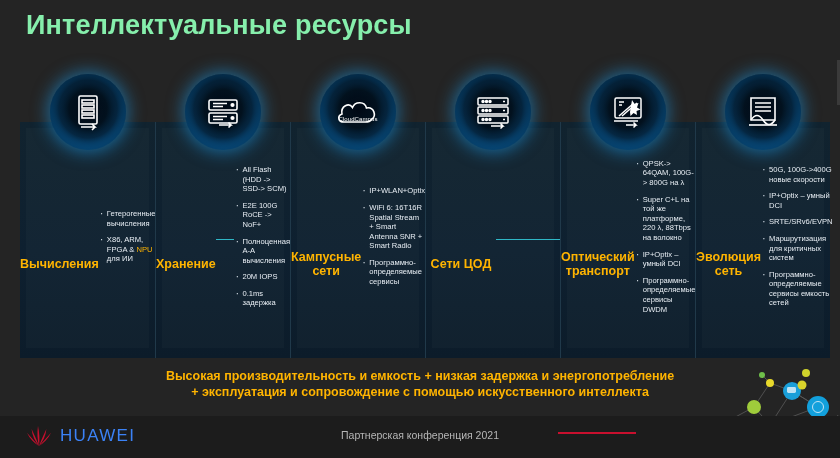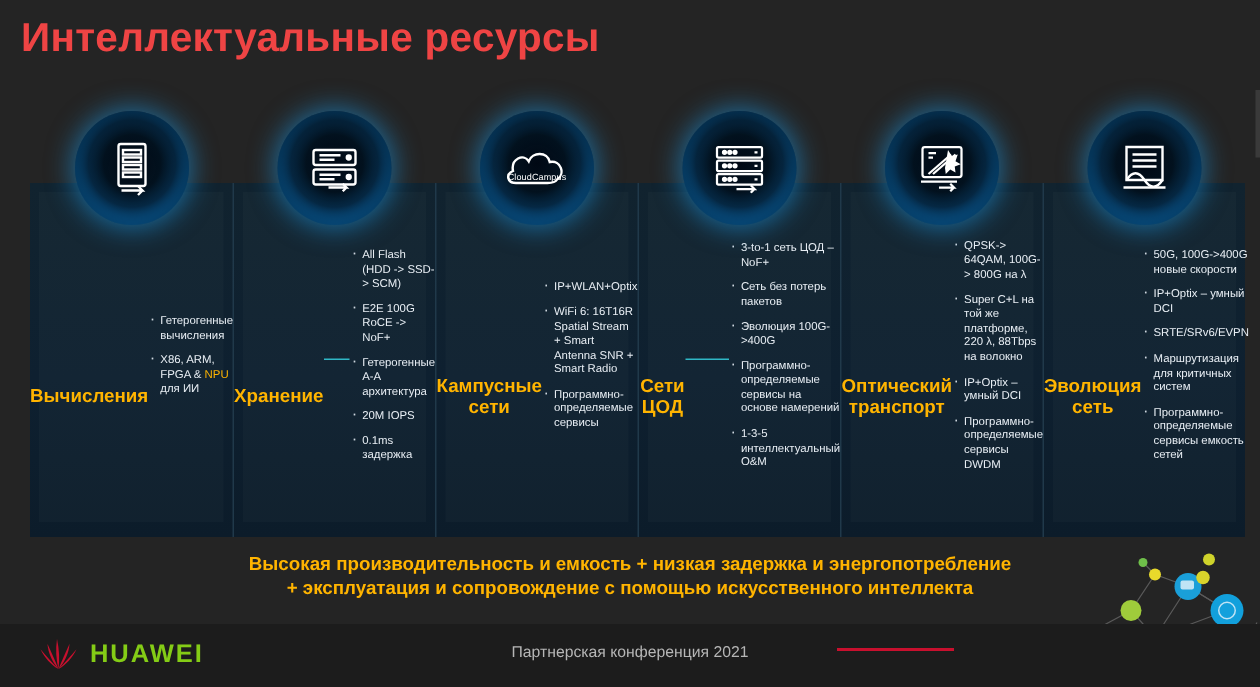--- a/index.html
+++ b/index.html
@@ -6,23 +6,23 @@
   body{
     width:840px;height:458px;overflow:hidden;
     background:#242424;
     font-family:"Liberation Sans","DejaVu Sans",sans-serif;
     color:#ffffff;
     position:relative;
   }
 
   
   .slide-title{
-    position:absolute;left:14px;top:10px;
+    position:absolute;left:26px;top:10px;
     font-size:27px;font-weight:bold;letter-spacing:.2px;
-    color:#ef4444;
+    color:#86efac;
   }
 
   
   .band{
     position:absolute;left:20px;top:122px;width:810px;height:236px;
     background:linear-gradient(180deg,#11232f 0%,#0e2030 55%,#0c1c2a 100%);
     display:flex;
   }
   .card{
     position:relative;
@@ -100,21 +100,21 @@
   .footer{
     position:absolute;left:0;right:0;bottom:0;height:42px;
     background:#1c1c1c;
     z-index:2;
   }
   .logo{
     position:absolute;left:26px;top:9px;
     display:flex;align-items:center;gap:8px;
   }
   .logo-text{
-    color:#84cc16;font-size:17px;font-weight:bold;letter-spacing:1.3px;
+    color:#3b82f6;font-size:17px;font-weight:normal;letter-spacing:1.3px;
   }
   .conf{
     position:absolute;left:50%;transform:translateX(-50%);top:13px;
     color:#b6b6b6;font-size:10.5px;white-space:nowrap;
   }
   .slogan-wrap{
     position:absolute;left:558px;top:13px;text-align:center;
   }
   .slogan{
     color:#cfcfcf;font-size:10.5px;white-space:nowrap;
@@ -165,21 +165,21 @@
         <circle cx="28.5" cy="23" r="1.3" fill="#fff"></circle>
         <path d="M15 30 h12 l-2.5 -2.5 M27 30 l-2.5 2.5"></path>
       </svg>
     </div>
     <div class="card-title">Хранение</div>
     <div class="divider"></div>
     <ul class="bullets">
       <li>All Flash
 (HDD -&gt; SSD-&gt; SCM)</li>
       <li>E2E 100G RoCE -&gt; NoF+</li>
-      <li>Гетерогенные  A-A архитектура</li>
+      <li>Полноценная  A-A вычисления</li>
       <li>20M IOPS</li>
       <li>0.1ms задержка</li>
     </ul>
   </div>
 
   <div class="card">
     <div class="card-inner"></div>
     <div class="sphere">
       <svg width="46" height="32" viewBox="0 0 46 32" fill="none" stroke="#ffffff" stroke-width="1.6">
         <path d="M9 26 C3 26 2 20 7 18 C5.5 10 14 6 17.5 11.5 C20 5 30 5 31.5 12 C39 10.5 42 20 36.5 23.5 C35 26 32 26 30 26 Z"></path>
@@ -211,27 +211,20 @@
           <circle cx="17" cy="15.5" r="1" fill="#fff"></circle>
         <circle cx="10" cy="24.5" r="1" fill="#fff"></circle>
           <circle cx="13.5" cy="24.5" r="1" fill="#fff"></circle>
           <circle cx="17" cy="24.5" r="1" fill="#fff"></circle>
         <path d="M30 6.5 h2 M30 15.5 h2 M30 24.5 h2"></path>
         <path d="M18 31 h12 l-2.5 -2.5 M30 31 l-2.5 2.5"></path>
       </svg>
     </div>
     <div class="card-title">Сети ЦОД</div>
     <div class="divider"></div>
-    <ul class="bullets">
-      <li>3-to-1 сеть ЦОД – NoF+</li>
-      <li>Сеть без потерь пакетов</li>
-      <li>Эволюция 100G-&gt;400G</li>
-      <li>Программно-определяемые сервисы на основе намерений</li>
-      <li>1-3-5 интеллектуальный O&amp;M</li>
-    </ul>
   </div>
 
   <div class="card">
     <div class="card-inner"></div>
     <div class="sphere">
       <svg width="40" height="36" viewBox="0 0 40 36" fill="none" stroke="#ffffff" stroke-width="1.5">
         <rect x="7" y="4" width="26" height="20" rx="1.5"></rect>
         <path d="M11 8 h5 M11 11 h3"></path>
         <path d="M11 22 L26 9"></path>
         <path d="M14 22 L29 9"></path>

